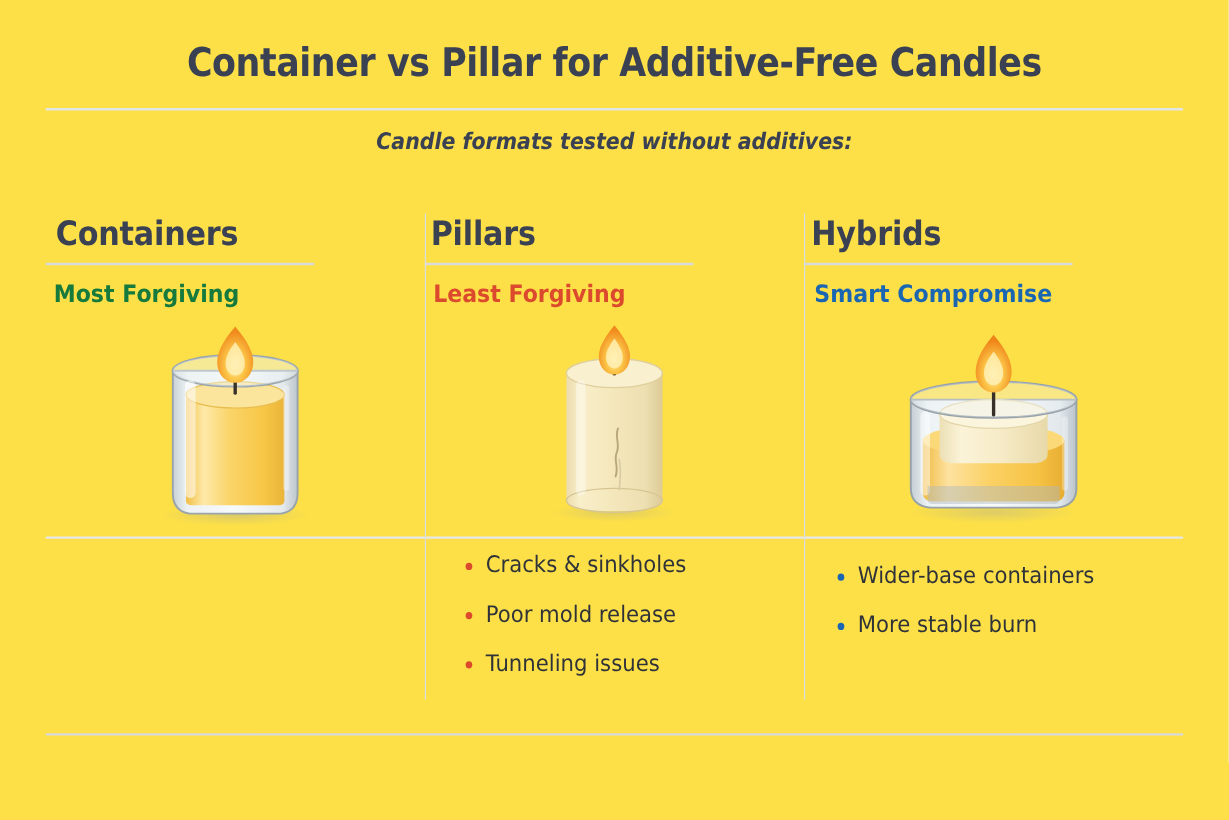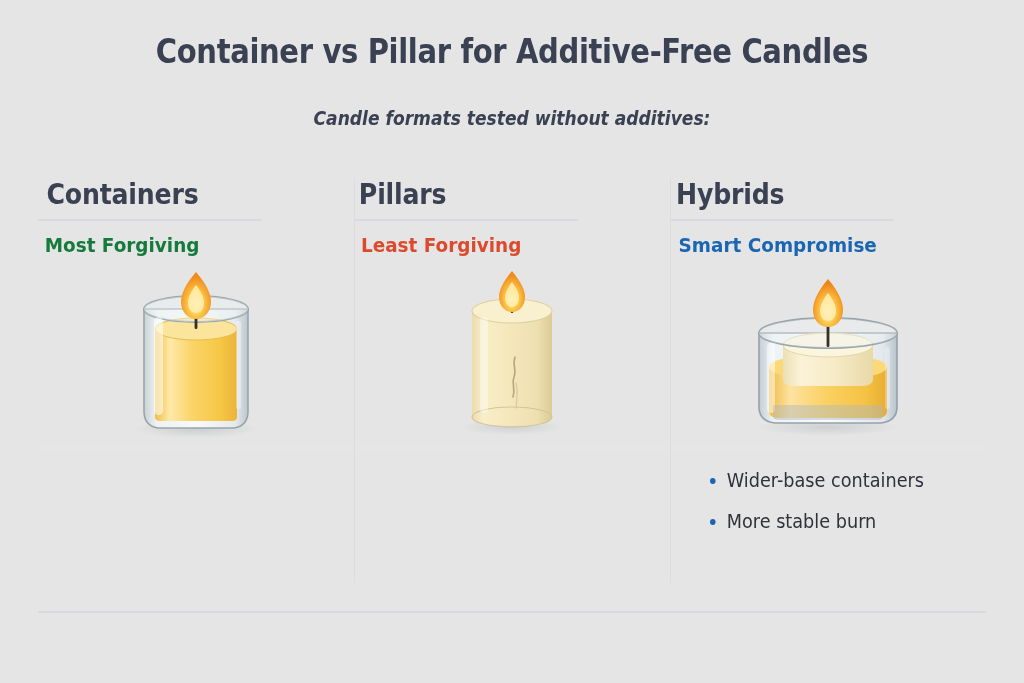--- a/index.html
+++ b/index.html
@@ -7,21 +7,21 @@
     padding: 0;
     background: #ffffff;
   }
   body {
     font-family: "Liberation Sans", sans-serif;
   }
   #page {
     position: relative;
     width: 1024px;
     height: 683px;
-    background: #e5e5e5;
+    background: #fde047;
     overflow: hidden;
   }
 
   
   .title {
     position: absolute;
     left: 0;
     top: 32px;
     width: 1024px;
     text-align: center;
@@ -170,21 +170,21 @@
   .bullets li .dot {
     position: absolute;
     left: 0;
     top: 9px;
     width: 6px;
     height: 6px;
     border-radius: 50%;
   }
   .col-containers .bullets { padding-left: 20px; }
   .col-pillars    .bullets { padding-left: 34px; }
-  .col-hybrids    .bullets { padding-left: 40px; }
+  .col-hybrids    .bullets { padding-left: 28px; }
 
   .dot-gray { background: #3a3f47; }
   .dot-red  { background: #dc4a2e; }
   .dot-blue { background: #1a66b3; }
 </style>
 </head>
 <body>
 
 <div id="page">
 
@@ -290,20 +290,25 @@
 
           <rect x="68" y="46" width="8" height="96" rx="4" fill="#ffffff" fill-opacity="0.4"></rect>
 
           <rect x="98.6" y="26" width="2.8" height="16" rx="1.2" fill="#4a3b26"></rect>
 
           <path d="M100 0 C109 11 113 19 113 26 C113 35 107 41 100 41 C93 41 87 35 87 26 C87 19 91 11 100 0 Z" fill="url(#pFlameO)"></path>
           <path d="M100 11 C105 18 107 22 107 27 C107 32 104 36 100 36 C96 36 93 32 93 27 C93 22 95 18 100 11 Z" fill="#fff0b4" fill-opacity="0.85"></path>
         </svg>
       </div>
 
+      <ul class="bullets">
+        <li><span class="dot dot-red"></span><span>Cracks &amp; sinkholes</span></li>
+        <li><span class="dot dot-red"></span><span>Poor mold release</span></li>
+        <li><span class="dot dot-red"></span><span>Tunneling issues</span></li>
+      </ul>
     </div>
 
     <div class="col col-hybrids">
       <div class="col-head">Hybrids</div>
       <div class="head-rule"></div>
       <div class="col-sub sub-blue">Smart Compromise</div>
 
       <div class="art">
         <svg width="210" height="172" viewBox="0 0 210 172" xmlns="http://www.w3.org/2000/svg">
           <defs>

